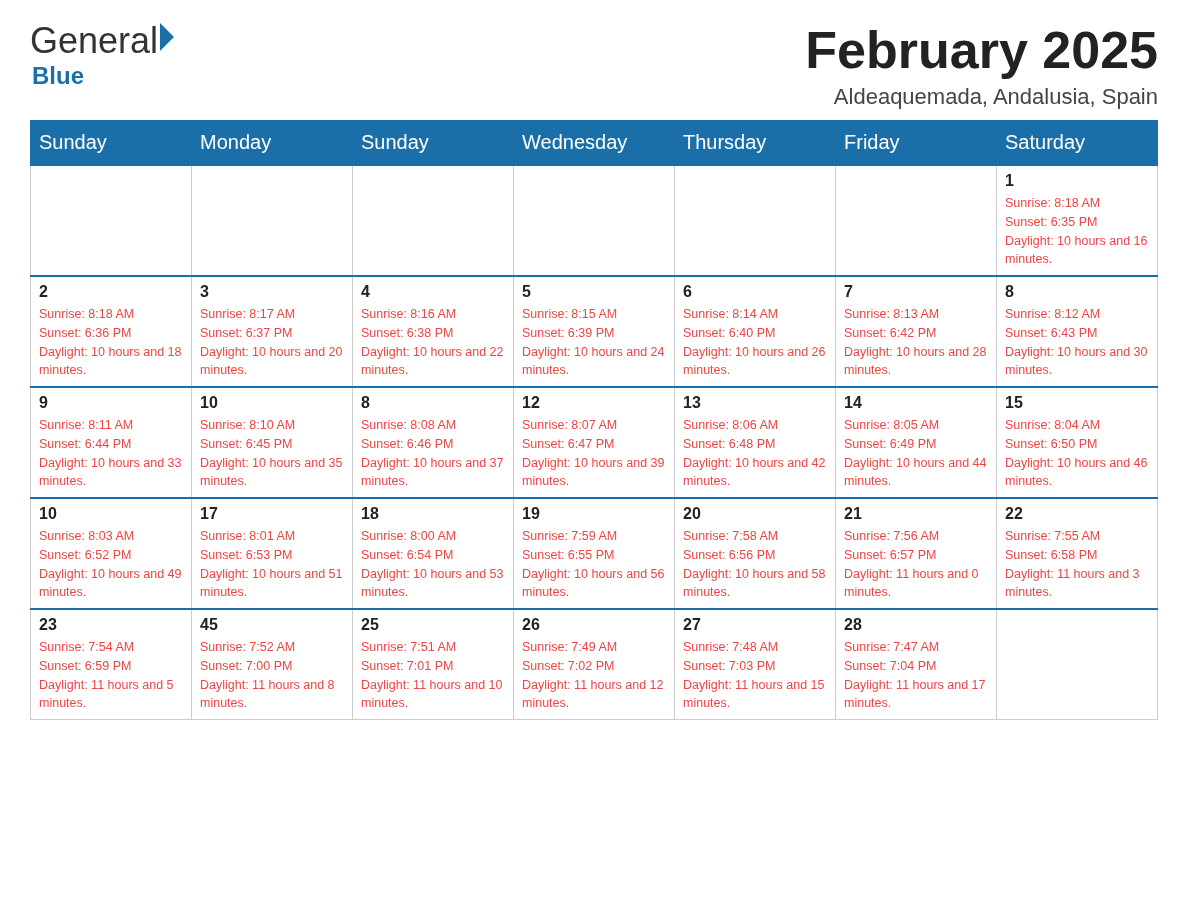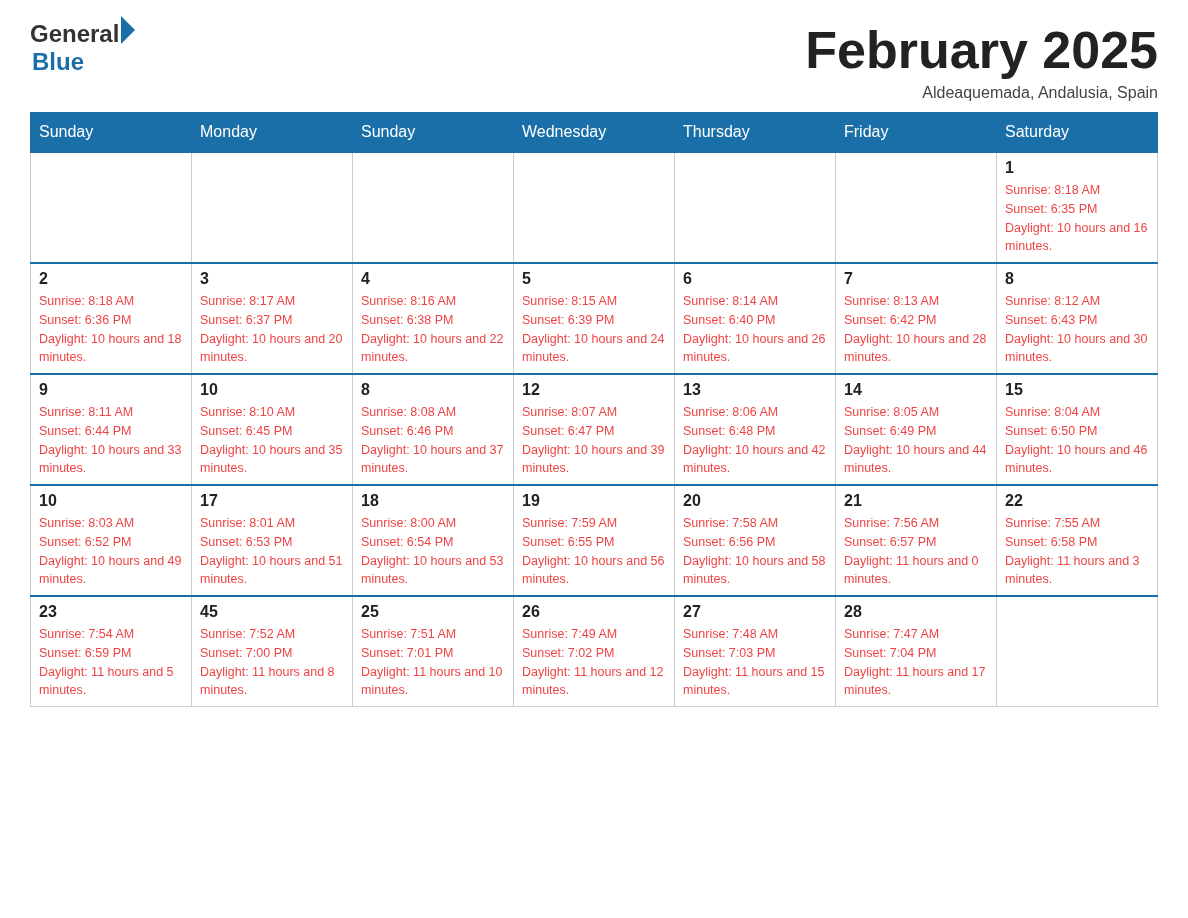--- a/index.html
+++ b/index.html
@@ -10,22 +10,22 @@
       min-height: 918px;
       padding: 20px 30px;
     }
     .header {
       display: flex;
       justify-content: space-between;
       align-items: flex-start;
       margin-bottom: 10px;
     }
     .logo-text-general {
-      font-size: 24px;
-      font-weight: bold;
+      font-size: 36px;
+      font-weight: normal;
       color: #333;
     }
     .logo-arrow {
       width: 0;
       height: 0;
       border-left: 14px solid #1a6fa8;
       border-top: 14px solid transparent;
       border-bottom: 14px solid transparent;
       margin-left: 2px;
       margin-top: -8px;
@@ -38,33 +38,33 @@
     }
     .title-section {
       text-align: right;
     }
     .month-title {
       font-size: 52px;
       font-weight: bold;
       color: #222;
     }
     .location {
-      font-size: 16px;
+      font-size: 22px;
       color: #444;
       margin-top: 4px;
     }
     .calendar {
       width: 100%;
       border-collapse: collapse;
       margin-top: 8px;
     }
     .calendar th {
       background: #1a6fa8;
       color: #fff;
-      font-size: 16px;
+      font-size: 20px;
       font-weight: normal;
       padding: 10px 8px;
       text-align: left;
       border: 1px solid #1a6fa8;
     }
     .calendar td {
       border: 1px solid #ccc;
       vertical-align: top;
       padding: 6px 8px;
       width: calc(100% / 7);

